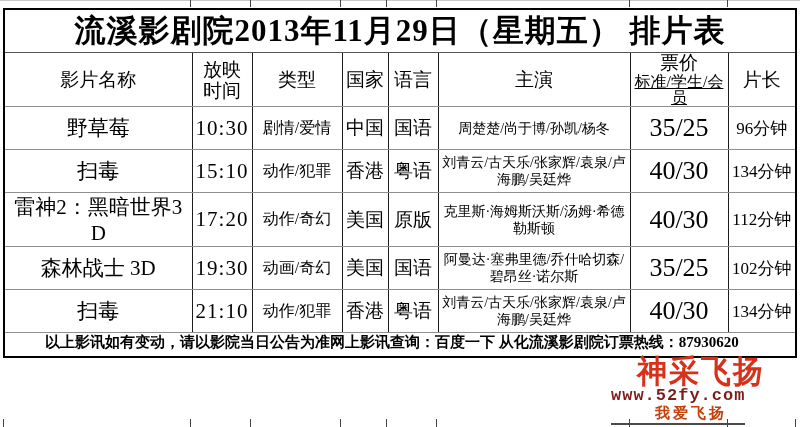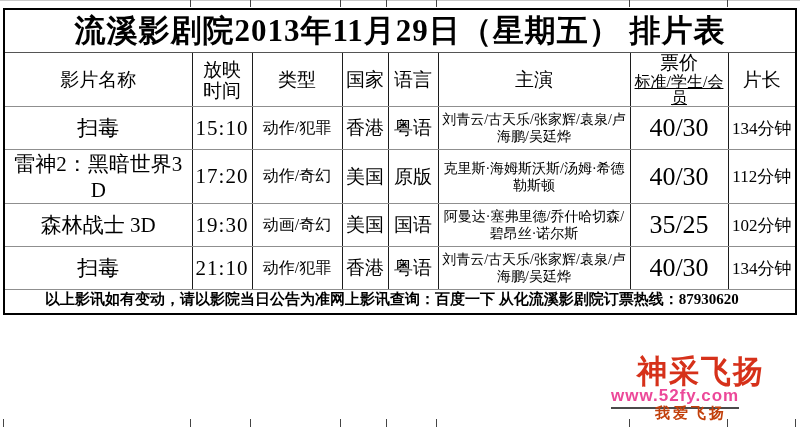--- a/index.html
+++ b/index.html
@@ -35,23 +35,23 @@
   td.c-dur{font-size:17px;}
   tr.footer-row td{height:22px;border-top:1px solid #777;border-bottom:2px solid #000;
         font-size:15px;font-weight:bold;padding:0;}
   .footer-flex{display:flex;justify-content:flex-start;align-items:center;
         padding:0 14px 4px 40px;white-space:nowrap;}
 
   
   .wm-brand{position:absolute;left:637px;top:352px;font-size:30px;font-weight:bold;
         letter-spacing:2px;white-space:nowrap;transform:scaleY(1.05);}
   .wm-site{position:absolute;left:611px;top:386px;font-size:17px;font-weight:bold;
-        color:#ec4899;letter-spacing:1px;border-bottom:2px solid #4a4a4a;
-        padding-bottom:1px;white-space:nowrap;background:transparent;
-        font-family:Liberation Sans, sans-serif;}
+        color:#7f1d1d;letter-spacing:1px;border-bottom:2px solid #4a4a4a;
+        padding-bottom:18px;white-space:nowrap;background:transparent;
+        font-family:Liberation Mono, monospace;}
   .wm-tagline{position:absolute;left:655px;top:404px;font-size:15px;font-weight:bold;
         color:#c2410c;letter-spacing:3px;white-space:nowrap;}
 </style>
 </head>
 <body>
 
 <div class="topline"></div>
 <div class="tick top" style="left:190px"></div>
 <div class="tick top" style="left:250px"></div>
 <div class="tick top" style="left:340px"></div>
@@ -82,20 +82,30 @@
     <th>国家</th>
     <th>语言</th>
     <th>主演</th>
     <th class="price-h">
       <span class="price-main">票价</span>
       <span class="price-sub">标准/学生/会员</span>
     </th>
     <th>片长</th>
   </tr>
 
+  <tr class="data-row">
+    <td class="c-name">野草莓</td>
+    <td class="c-time">10:30</td>
+    <td class="c-genre">剧情/爱情</td>
+    <td class="c-country">中国</td>
+    <td class="c-lang">国语</td>
+    <td class="c-cast">周楚楚/尚于博/孙凯/杨冬</td>
+    <td class="c-price">35/25</td>
+    <td class="c-dur">96分钟</td>
+  </tr>
   <tr class="data-row">
     <td class="c-name">扫毒</td>
     <td class="c-time">15:10</td>
     <td class="c-genre">动作/犯罪</td>
     <td class="c-country">香港</td>
     <td class="c-lang">粤语</td>
     <td class="c-cast">刘青云/古天乐/张家辉/袁泉/卢海鹏/吴廷烨</td>
     <td class="c-price">40/30</td>
     <td class="c-dur">134分钟</td>
   </tr>

